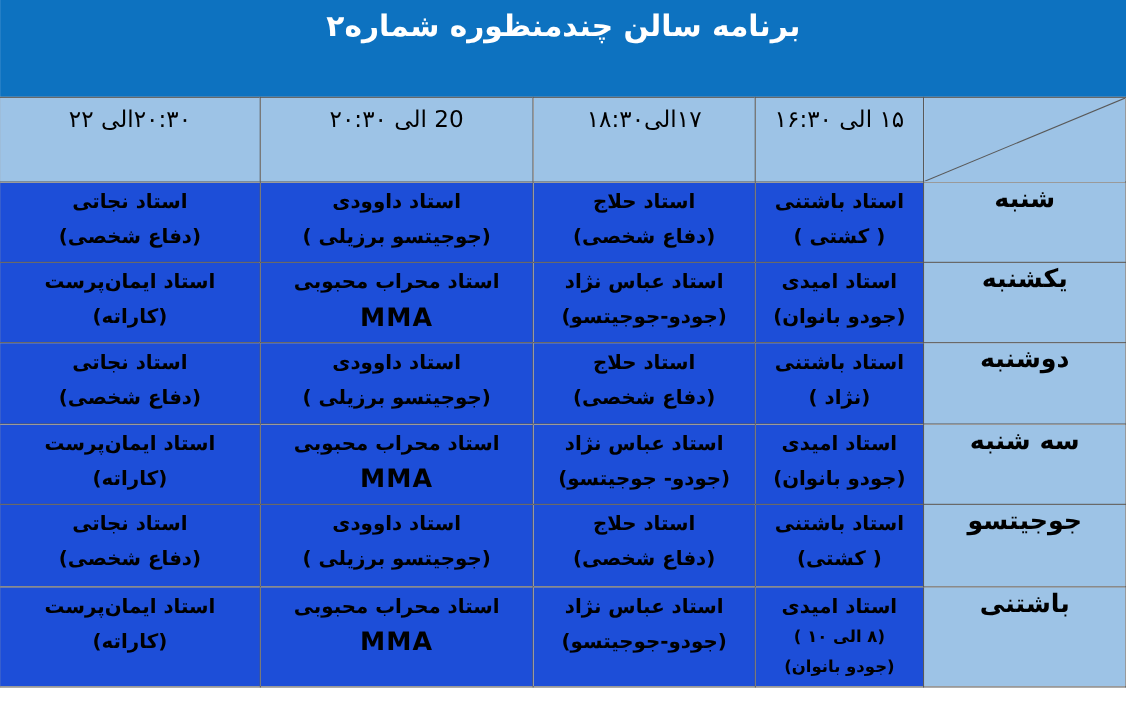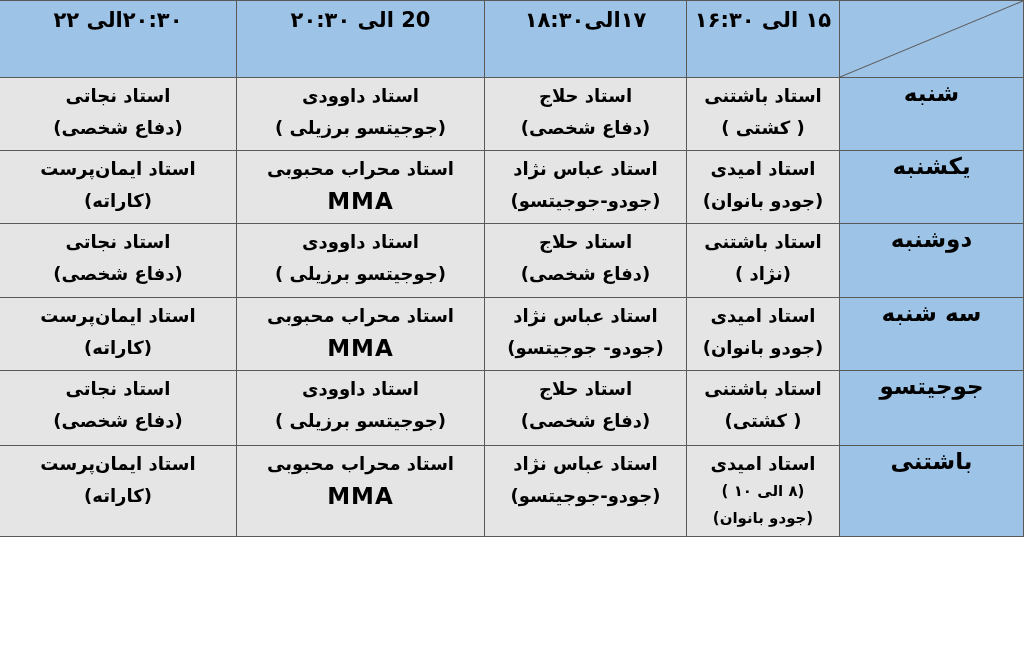--- a/index.html
+++ b/index.html
@@ -36,43 +36,46 @@
   table.sched th, table.sched td{
     border:1px solid var(--border);
     vertical-align:top;
     padding:2px 4px;
     text-align:center;
     overflow:hidden;
   }
   
   tr.head th{
     background:var(--header-bg);
-    font-size:21px;font-weight:bold;
+    font-size:21px;font-weight:normal;
     padding-top:7px;
   }
   th.corner{position:relative;padding:0;}
   th.corner svg{position:absolute;inset:0;width:100%;height:100%;display:block;}
   
   th.day{
     background:var(--header-bg);
     font-size:23px;font-weight:bold;
     padding-top:13px;
   }
   
-  td.slot{background:#e5e5e5;}
+  td.slot{background:#1d4ed8;}
   .ln{display:block;font-weight:bold;font-size:18px;line-height:32px;white-space:nowrap;}
   .ln.note{font-size:15px;line-height:22px;}
   .ln.small{font-size:15px;}
   .ln.latin{font-size:23px;letter-spacing:1px;}
 </style>
 </head>
 <body>
 
 <div class="page">
 
+  <div class="title-bar">
+    <span class="t">برنامه سالن چندمنظوره شماره۲</span>
+  </div>
 
   <table class="sched">
     <colgroup>
       <col style="width:184px">
         <col style="width:153px">
         <col style="width:202px">
         <col style="width:248px">
         <col style="width:237px">
     </colgroup>
 

